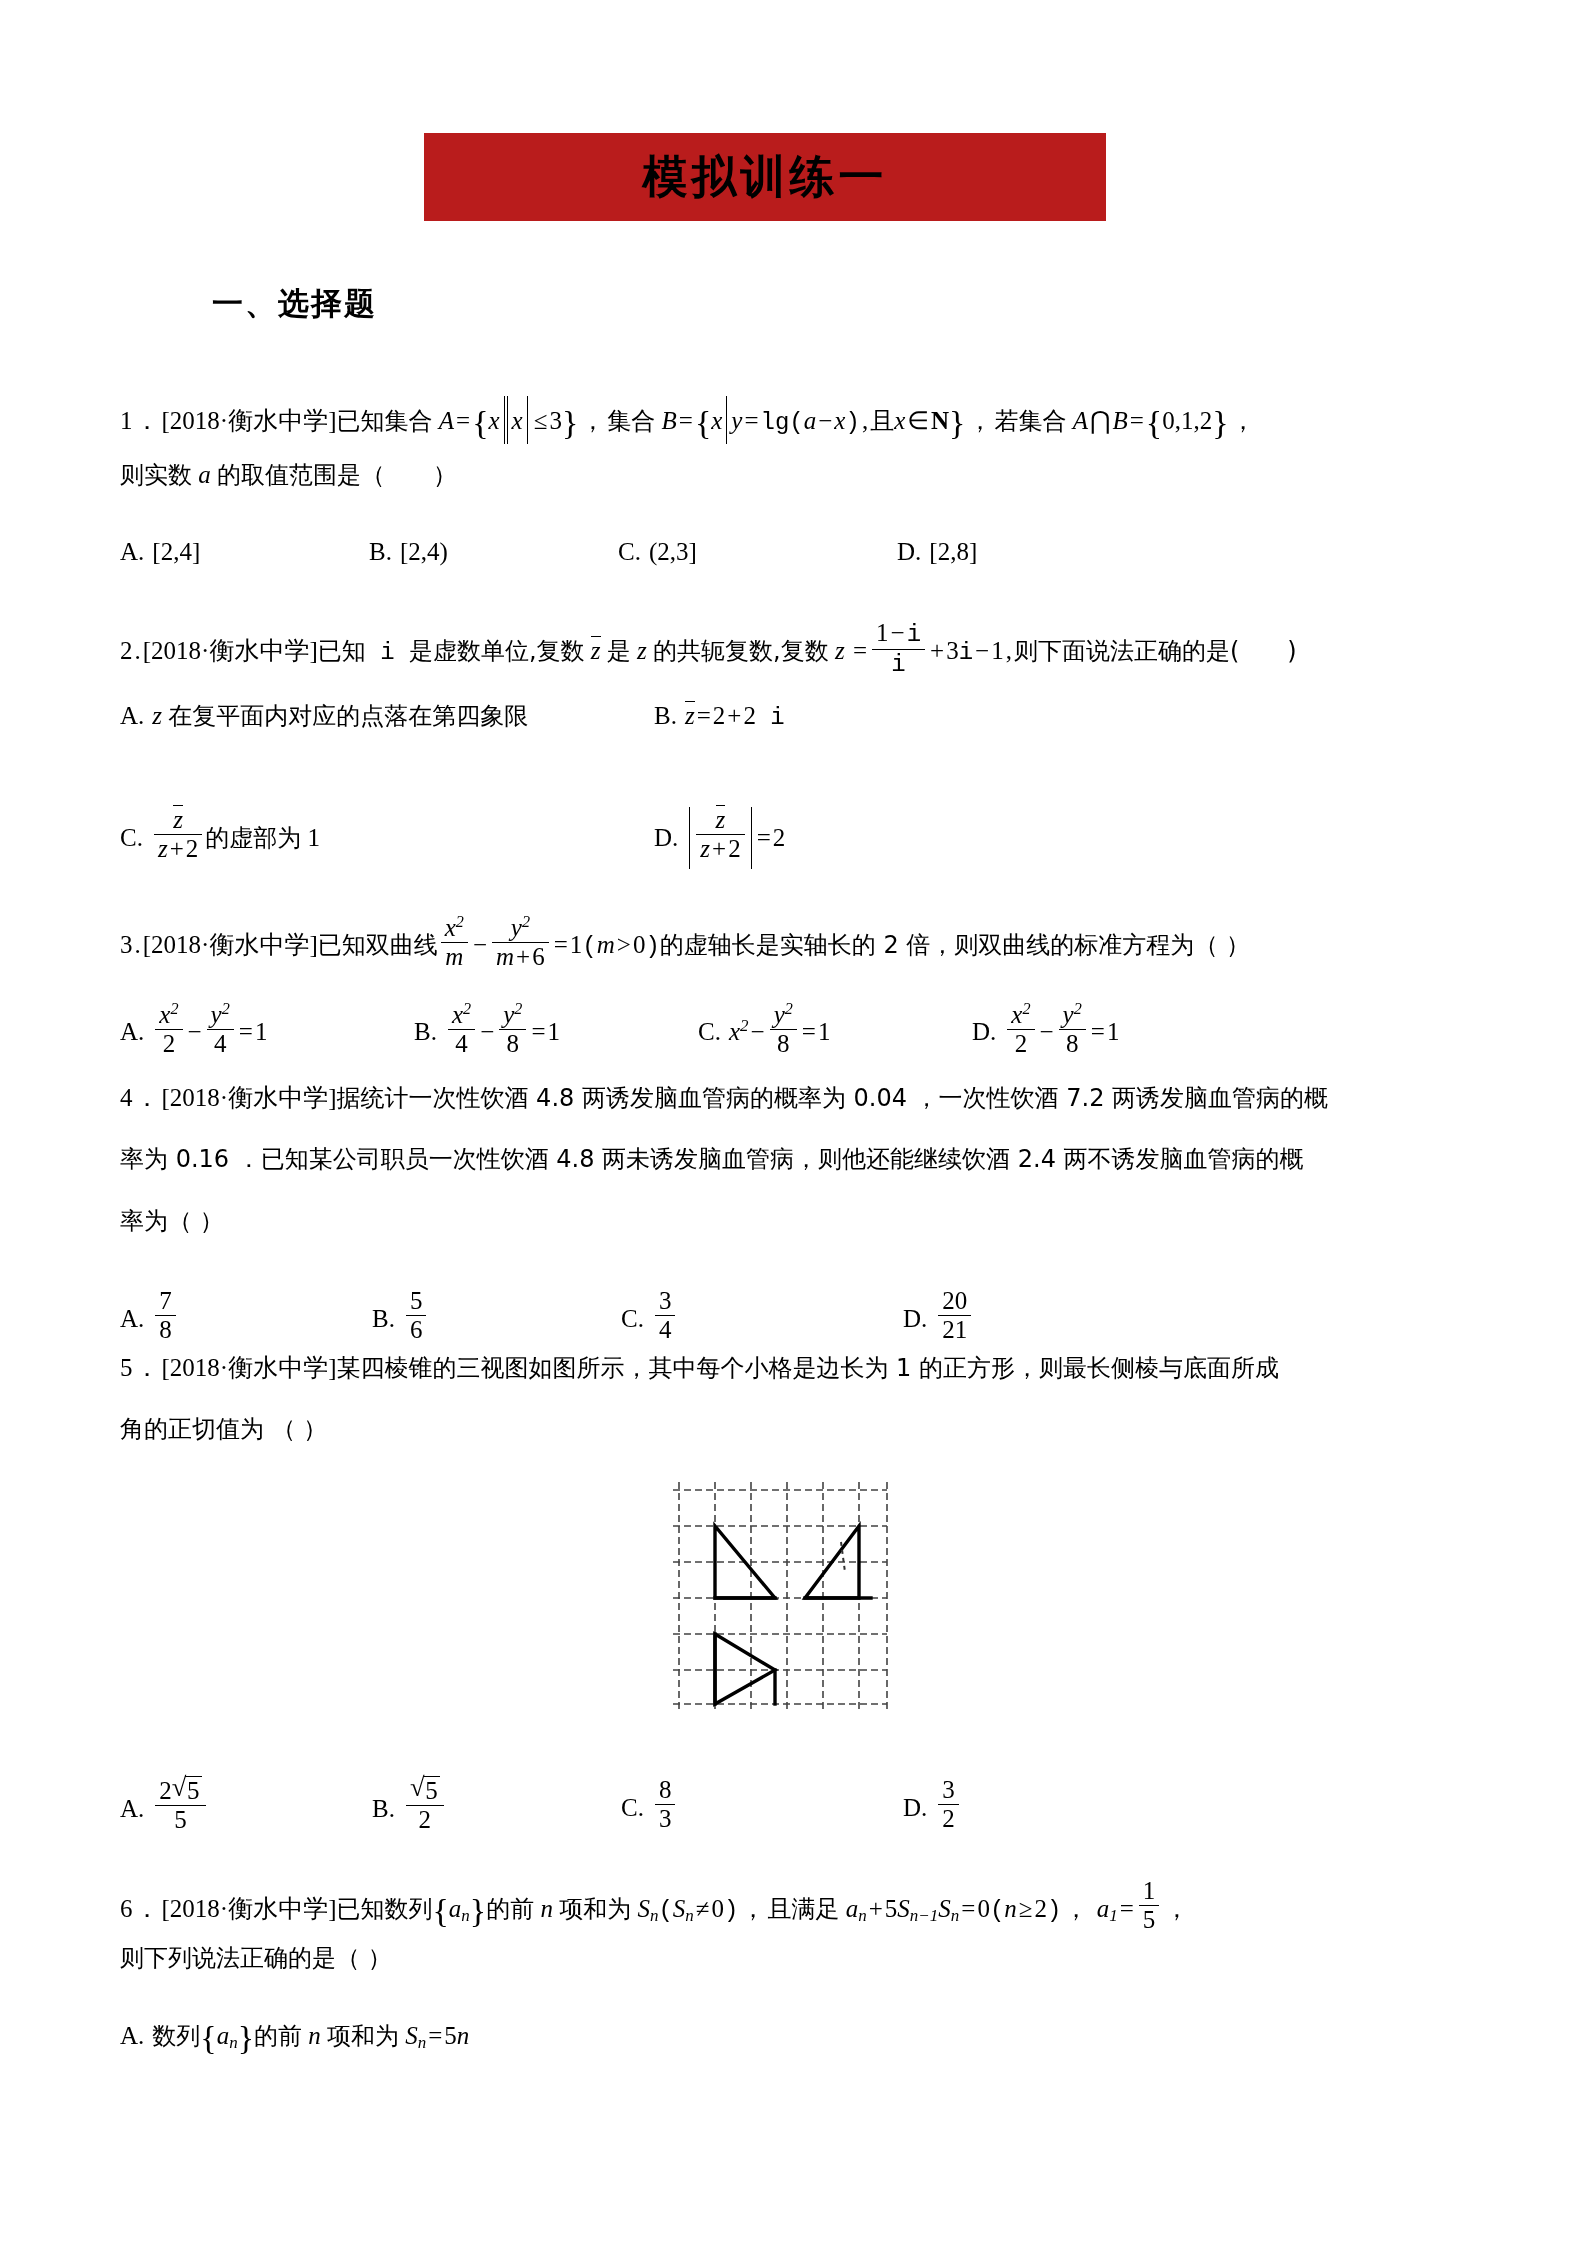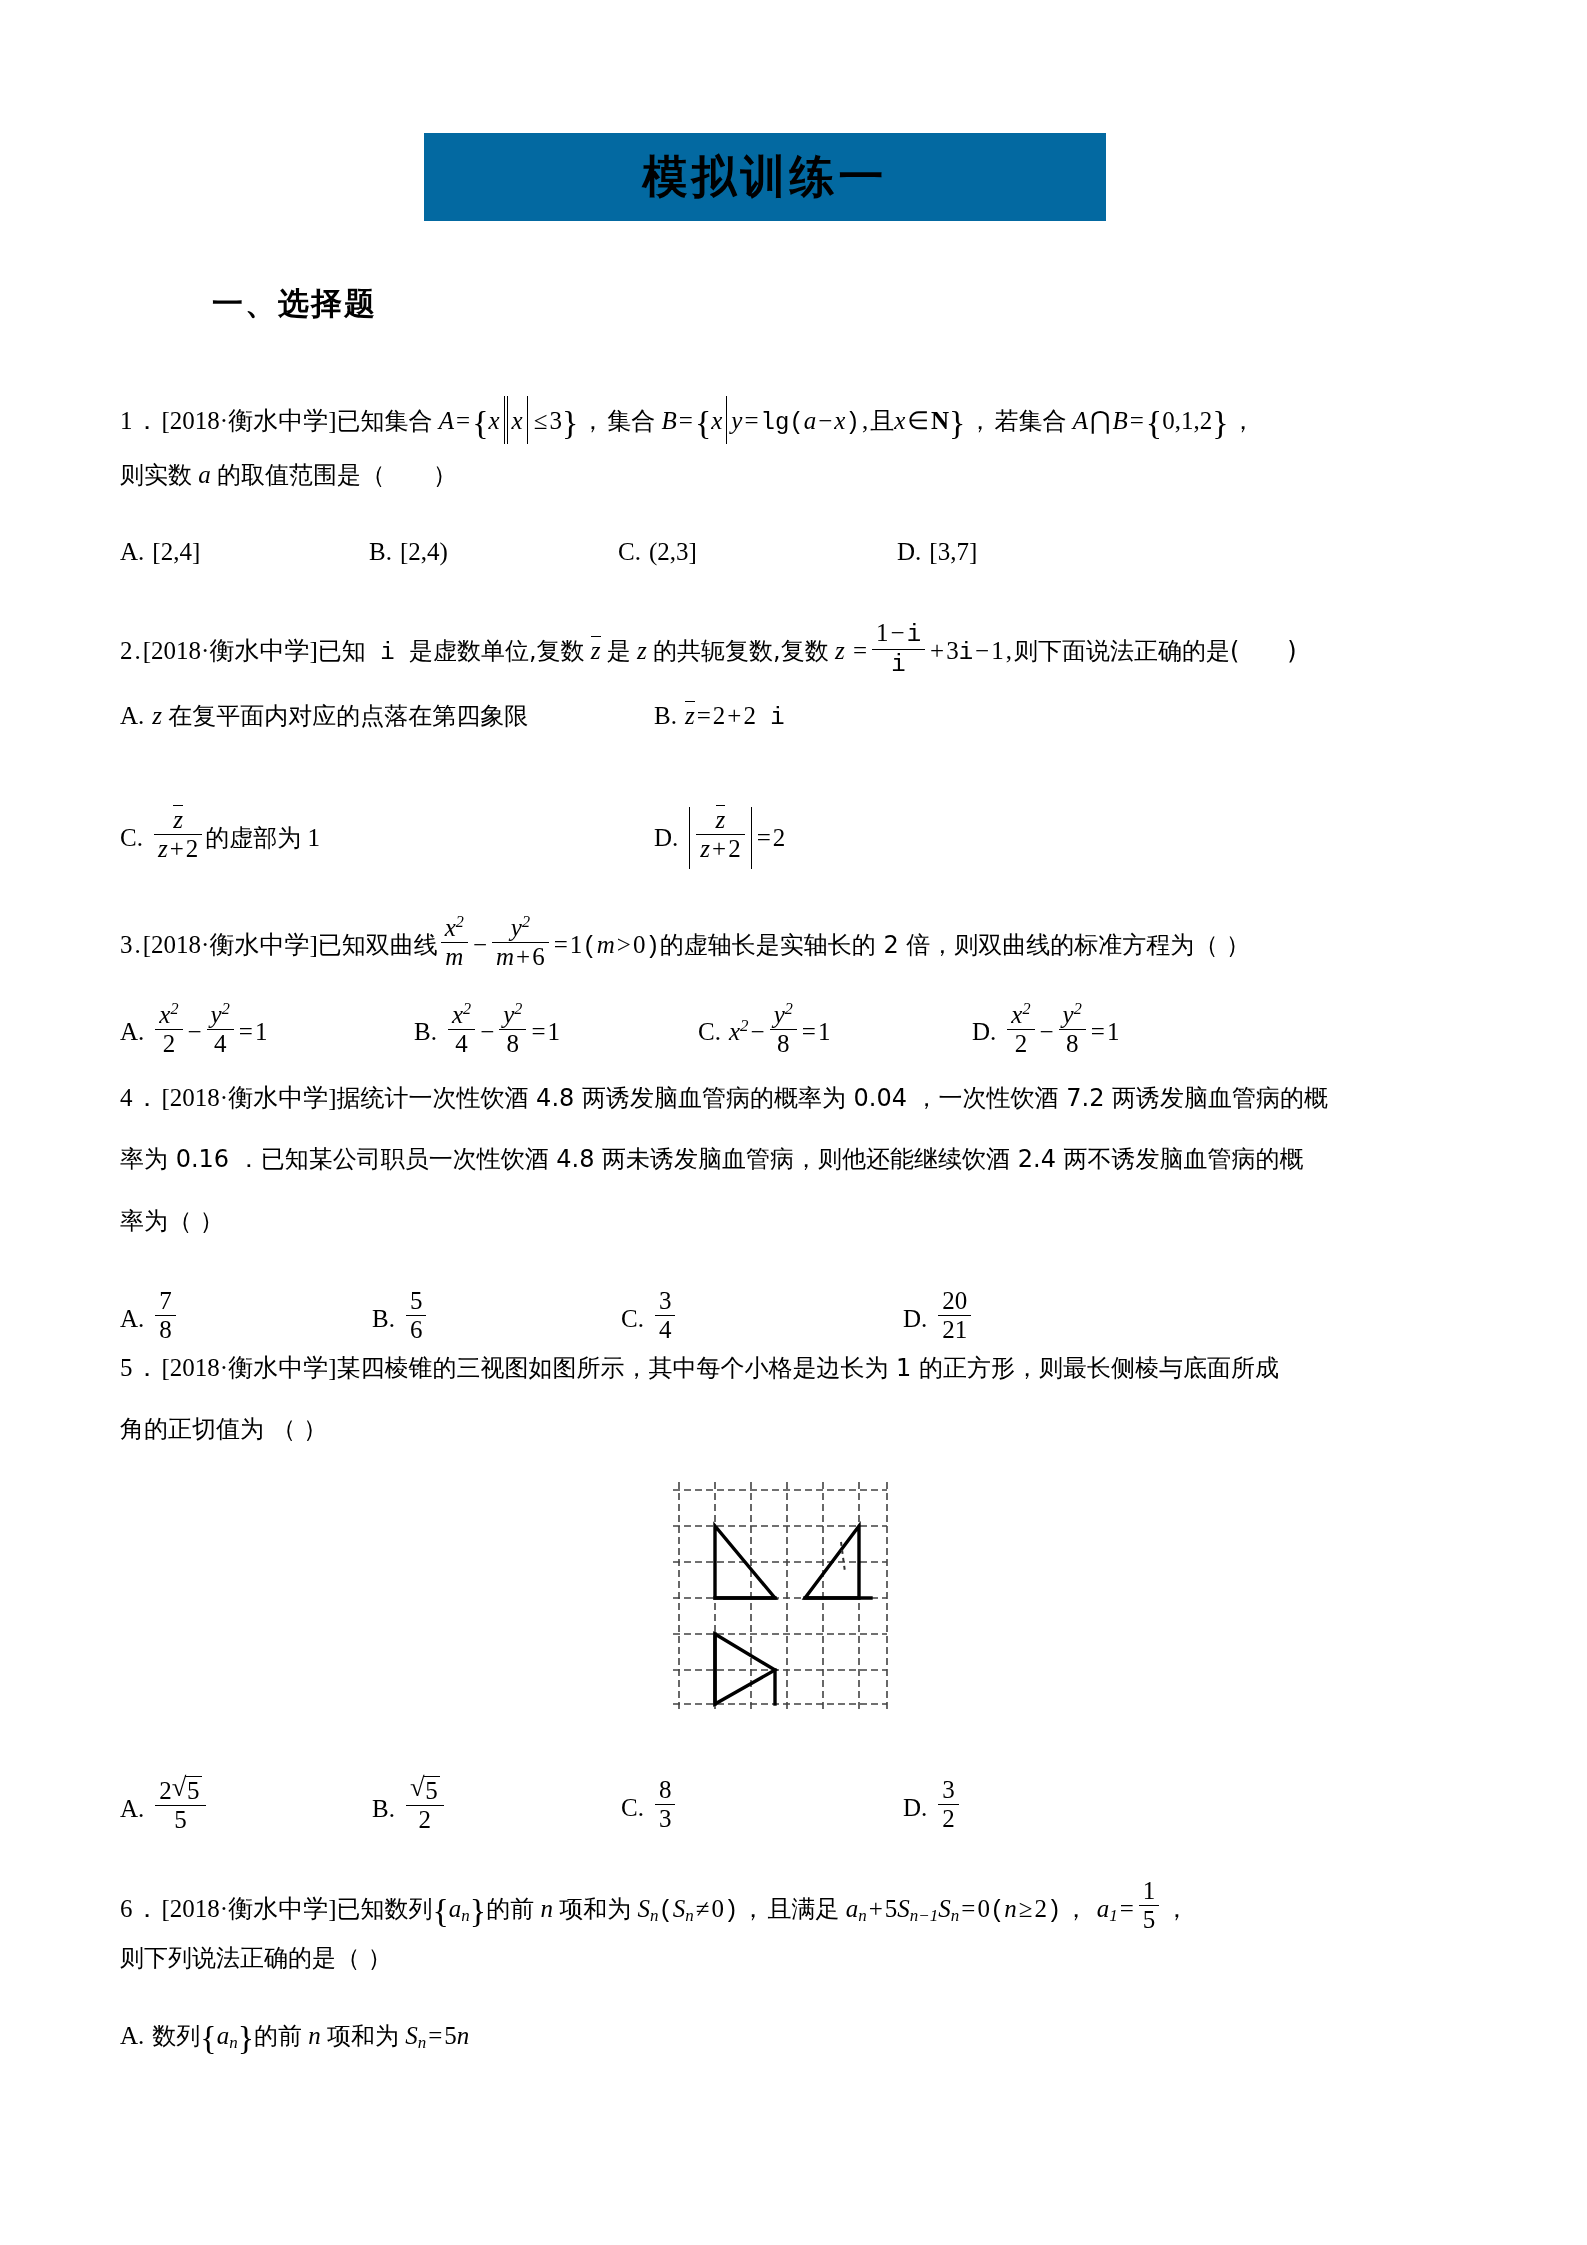--- a/index.html
+++ b/index.html
@@ -22,21 +22,21 @@
     padding: 0;
   }
 
   
   .title-banner {
     position: absolute;
     left: 424px;
     top: 133px;
     width: 682px;
     height: 88px;
-    background: #0369a1;
+    background: #b91c1c;
   }
   .title-text {
     position: absolute;
     left: 0;
     top: 0;
     width: 682px;
     height: 88px;
     line-height: 88px;
     text-align: center;
     font-family: "DejaVu Sans", sans-serif;
@@ -188,21 +188,21 @@
   <div class="q" style="top:396px;">
     <span class="qline"><span class="num">1</span><span class="op">．</span><span class="num">[2018·衡水中学]</span><span class="cn">已知集合</span><span class="mi"> A</span><span class="op">=</span><span class="brace">{</span><span class="mi">x</span><span class="bigbar"></span><span class="bigbar" style="margin-left:-2px"></span><span class="mi">x</span><span class="bigbar"></span><span class="op">≤</span><span class="num">3</span><span class="brace">}</span><span class="op">，</span><span class="cn">集合</span><span class="mi"> B</span><span class="op">=</span><span class="brace">{</span><span class="mi">x</span><span class="bigbar"></span><span class="mi">y</span><span class="op">=</span><span class="mup">lg</span><span class="mup">(</span><span class="mi">a</span><span class="op">−</span><span class="mi">x</span><span class="mup">)</span><span class="op">,</span><span class="cn">且</span><span class="mi">x</span><span class="op">∈</span><span class="mbf">N</span><span class="brace">}</span><span class="op">，</span><span class="cn">若集合</span><span class="mi"> A</span><span class="op">⋂</span><span class="mi">B</span><span class="op">=</span><span class="brace">{</span><span class="num">0,1,2</span><span class="brace">}</span><span class="op">，</span></span>
   </div>
   <div class="q" style="top:462px;">
     <span class="qline"><span class="cn">则实数</span><span class="mi"> a </span><span class="cn">的取值范围是（　　）</span></span>
   </div>
   <div class="opts" style="top:538px;">
     <span class="opt" style="width:245px"><span class="opt-lab">A.</span><span class="num">[2,4]</span></span>
     <span class="opt" style="width:245px"><span class="opt-lab">B.</span><span class="num">[2,4)</span></span>
     <span class="opt" style="width:275px"><span class="opt-lab">C.</span><span class="num">(2,3]</span></span>
-    <span class="opt"><span class="opt-lab">D.</span><span class="num">[3,7]</span></span>
+    <span class="opt"><span class="opt-lab">D.</span><span class="num">[2,8]</span></span>
   </div>
 
   <div class="q" style="top:604px;">
     <span class="qline"><span class="num">2</span><span class="op">.</span><span class="num">[2018·衡水中学]</span><span class="cn">已知</span><span class="mup"> i </span><span class="cn">是虚数单位,复数</span><span class="mi"> <span class="ovl">z</span> </span><span class="cn">是</span><span class="mi"> z </span><span class="cn">的共轭复数,复数</span><span class="mi"> z </span><span class="op">=</span><span class="frac"><span class="n"><span class="num">1</span><span class="op">−</span><span class="mup">i</span></span><span class="d"><span class="mup">i</span></span></span><span class="op">+</span><span class="num">3</span><span class="mup">i</span><span class="op">−</span><span class="num">1</span><span class="op">,</span><span class="cn">则下面说法正确的是(　　)</span></span>
   </div>
   <div class="opts" style="top:700px;">
     <span class="opt" style="width:530px"><span class="opt-lab">A.</span><span class="mi">z </span><span class="cn">在复平面内对应的点落在第四象限</span></span>
     <span class="opt"><span class="opt-lab">B.</span><span class="mi"><span class="ovl">z</span></span><span class="op">=</span><span class="num">2</span><span class="op">+</span><span class="num">2</span><span class="mup"> i</span></span>
   </div>
   <div class="opts" style="top:790px;">

